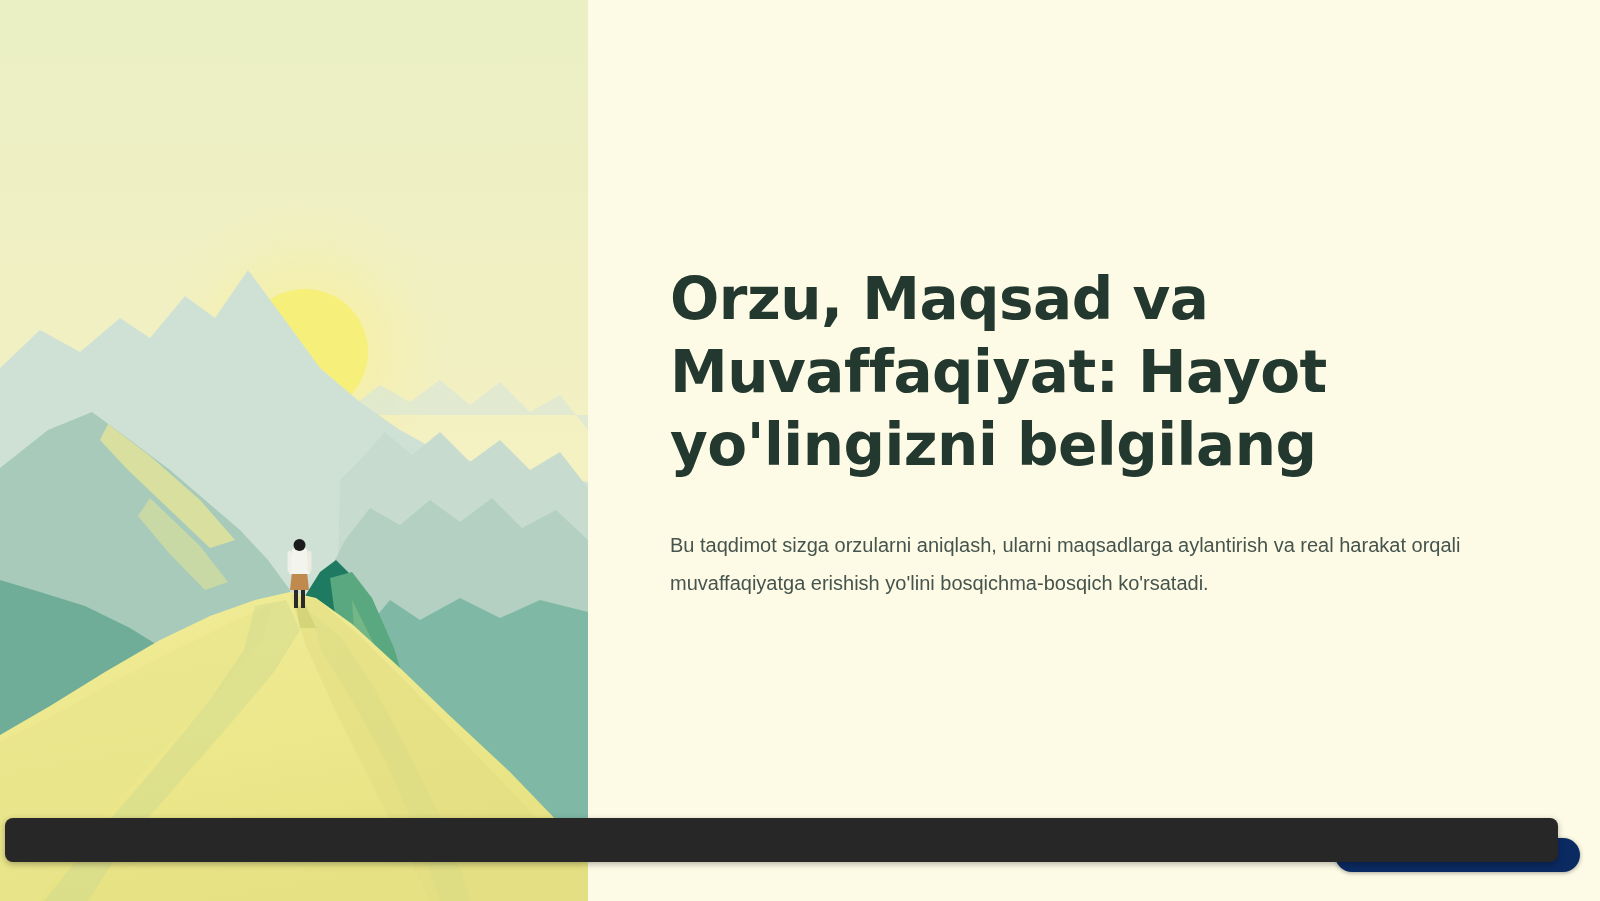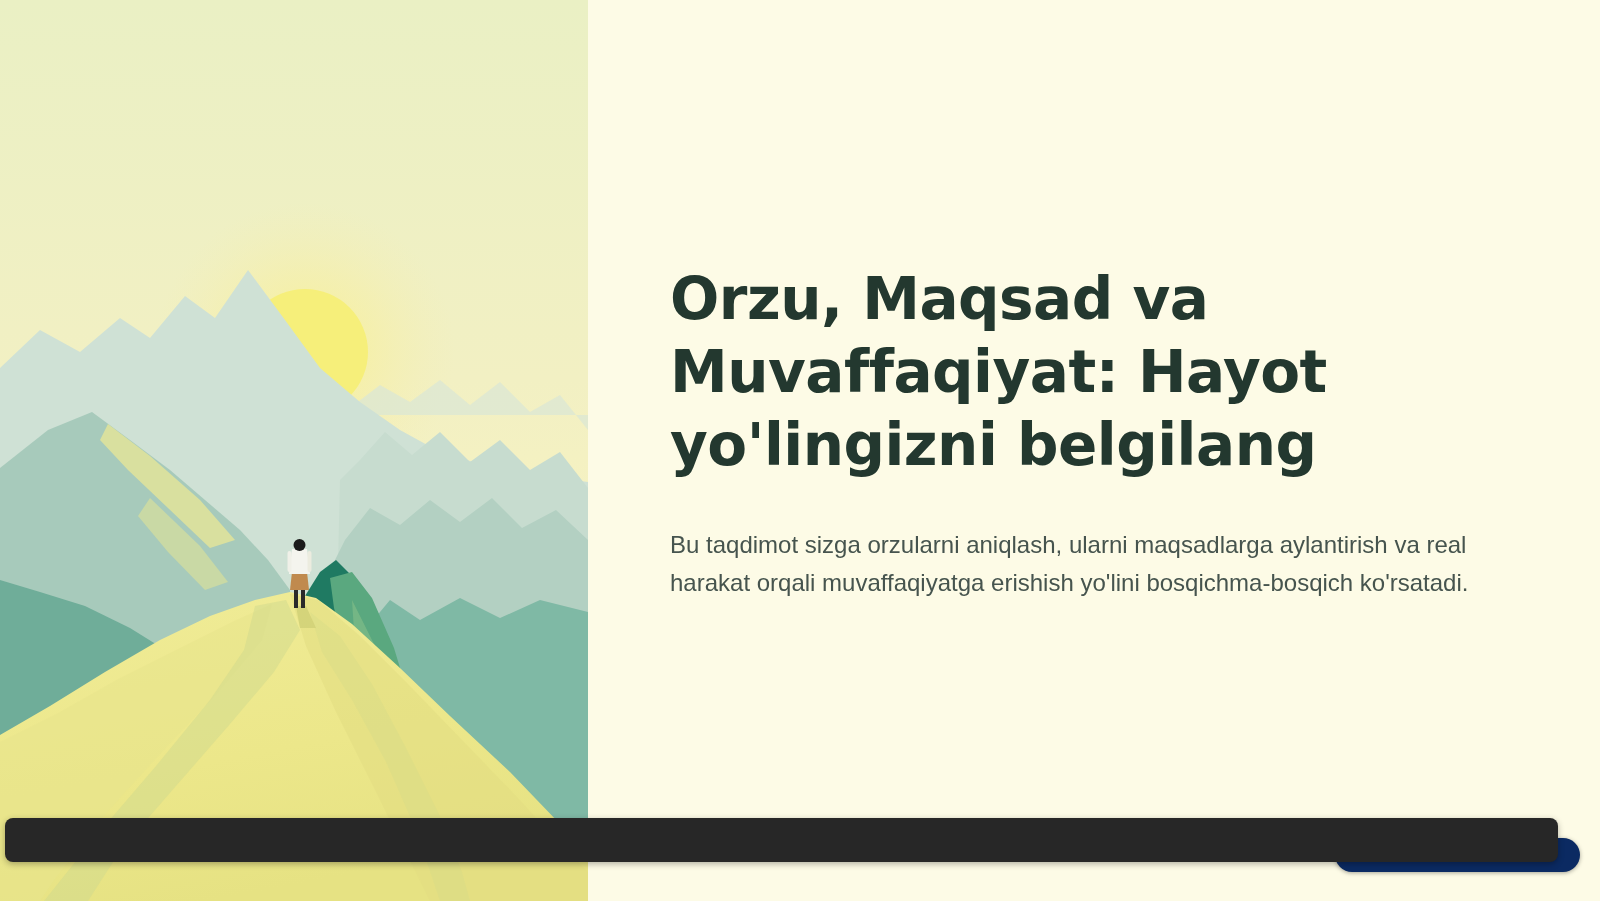--- a/index.html
+++ b/index.html
@@ -45,21 +45,21 @@
     font-size:58px;
     line-height:73px;
     letter-spacing:-0.5px;
     color:#23382f;
     max-width:690px;
   }
   .slide-subtitle {
     margin-top:44px;
     font-family:"Liberation Sans", sans-serif;
     font-weight:400;
-    font-size:24px;
+    font-size:20px;
     line-height:38px;
     color:#46544e;
     max-width:800px;
   }
 
   
   .accent-pill {
     position:absolute;
     left:1335px;
     top:838px;

